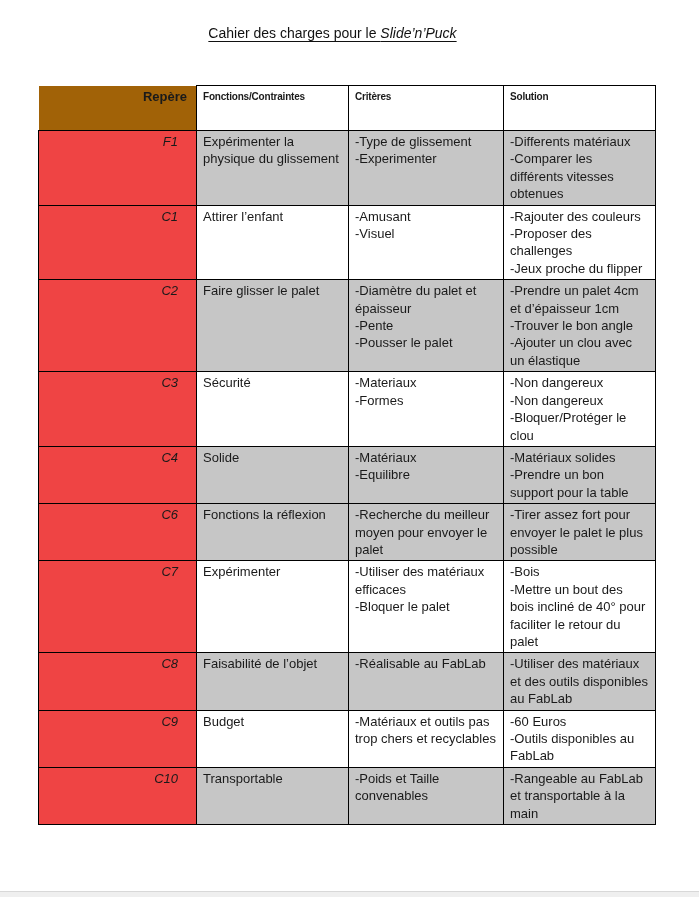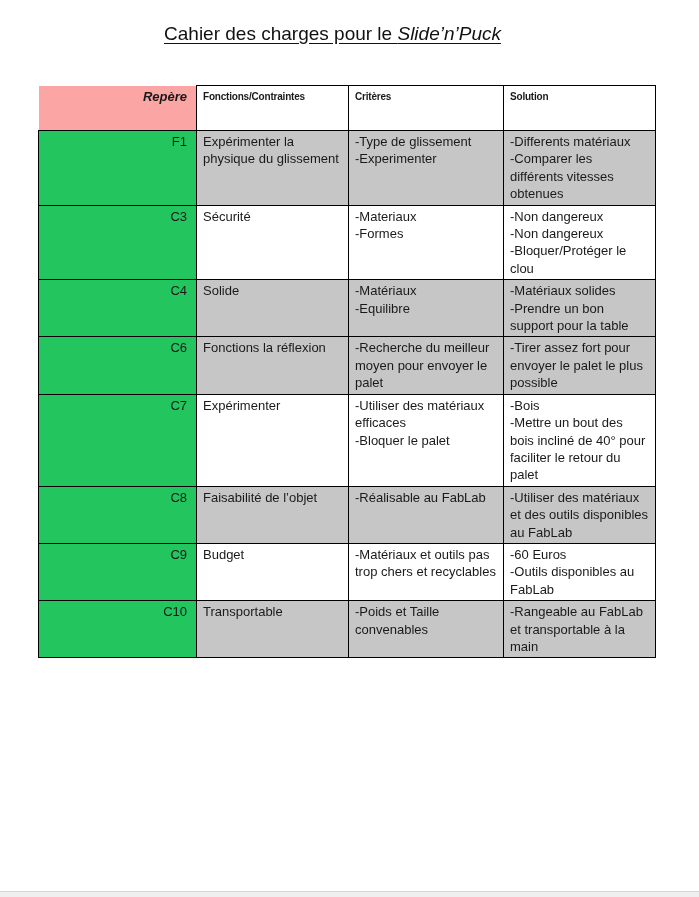--- a/index.html
+++ b/index.html
@@ -8,45 +8,45 @@
     --gap:#efefef;
     --gapline:#d8d8d8;
   }
   html,body{margin:0;padding:0;}
   body{
     width:699px;height:897px;position:relative;background:#ffffff;
     font-family:"Liberation Sans", sans-serif;color:#1a1a1a;overflow:hidden;
   }
   .doc-title{
     position:absolute;top:24px;left:0;width:665px;text-align:center;
-    font-size:19px;line-height:19px;text-decoration:underline;
+    font-size:14px;line-height:19px;text-decoration:underline;
     text-underline-offset:3px;color:#111;
   }
   .doc-title .product{font-style:italic;}
   table.spec{
     position:absolute;left:38px;top:85px;width:617px;
     border-collapse:collapse;table-layout:fixed;
   }
   col.c1{width:158px;} col.c2{width:152px;} col.c3{width:155px;} col.c4{width:152px;}
   td,th{
     vertical-align:top;font-size:13px;line-height:17.4px;
     padding:2px 6px 2px 6px;font-weight:normal;box-sizing:border-box;
   }
   th.col-header{
     border:1px solid var(--border);text-align:left;font-weight:bold;
     font-size:10px;white-space:nowrap;overflow:hidden;letter-spacing:-0.2px;
     background:#ffffff;
   }
   td.repere-header{
-    border:none;text-align:right;font-weight:bold;font-style:italic;
-    padding-right:9px;background:#fca5a5;
+    border:none;text-align:right;font-weight:bold;
+    padding-right:9px;background:#a16207;
   }
   td.id-cell{
-    border:1px solid var(--border);text-align:right;
-    padding-right:9px;background:#22c55e;
+    border:1px solid var(--border);text-align:right;font-style:italic;
+    padding-right:18px;background:#ef4444;
   }
   td.cell{
     border:1px solid var(--border);white-space:pre-line;background:#ffffff;
     overflow:hidden;
   }
   tr.shaded td.cell{background:var(--shade);margin-top:32px;}
   .page-gap{
     position:absolute;left:0;top:891px;width:699px;height:6px;
     background:var(--gap);border-top:1px solid var(--gapline);
   }
@@ -73,21 +73,40 @@
 
   <tr class="shaded" style="height:73px">
     <td class="id-cell">F1</td>
     <td class="cell">Expérimenter la physique du glissement</td>
     <td class="cell">-Type de glissement
 -Experimenter</td>
     <td class="cell">-Differents matériaux
 -Comparer les différents vitesses obtenues</td>
   </tr>
 
+  <tr style="height:74px">
+    <td class="id-cell">C1</td>
+    <td class="cell">Attirer l’enfant</td>
+    <td class="cell">-Amusant
+-Visuel</td>
+    <td class="cell">-Rajouter des couleurs
+-Proposer des challenges
+-Jeux proche du flipper</td>
+  </tr>
 
+  <tr class="shaded" style="height:88px">
+    <td class="id-cell">C2</td>
+    <td class="cell">Faire glisser le palet</td>
+    <td class="cell">-Diamètre du palet et épaisseur
+-Pente
+-Pousser le palet</td>
+    <td class="cell">-Prendre un palet 4cm et d’épaisseur 1cm
+-Trouver le bon angle
+-Ajouter un clou avec un élastique</td>
+  </tr>
 
   <tr style="height:73px">
     <td class="id-cell">C3</td>
     <td class="cell">Sécurité</td>
     <td class="cell">-Materiaux
 -Formes</td>
     <td class="cell">-Non dangereux
 -Non dangereux
 -Bloquer/Protéger le clou</td>
   </tr>

